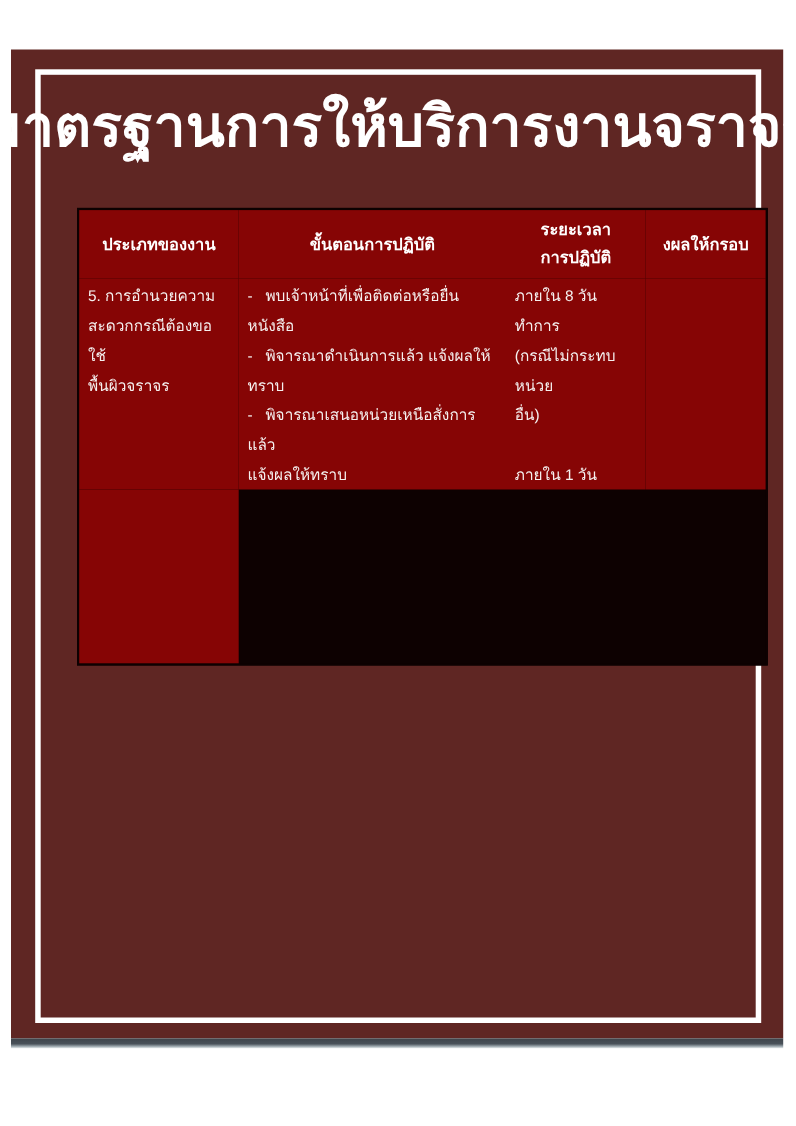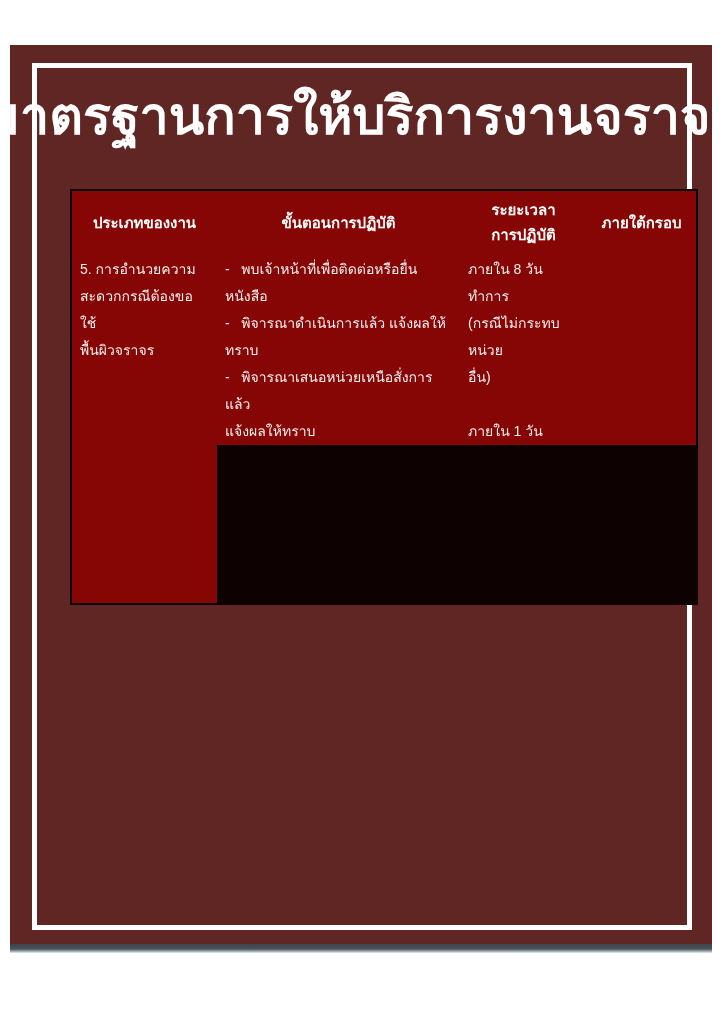--- a/index.html
+++ b/index.html
@@ -118,21 +118,21 @@
           <span class="txt">ประเภทของงาน</span>
         </div>
         <div class="cell header">
           <span class="txt">ขั้นตอนการปฏิบัติ</span>
         </div>
         <div class="cell header">
           <span class="txt">ระยะเวลา
 การปฏิบัติ</span>
         </div>
         <div class="cell header">
-          <span class="txt">ภายใต้กรอบ</span>
+          <span class="txt">งผลให้กรอบ</span>
         </div>
 
         <div class="cell body">
           <span class="txt">5. การอำนวยความ
 สะดวกกรณีต้องขอใช้
 พื้นผิวจราจร</span>
         </div>
         <div class="cell body">
           <span class="txt">-   พบเจ้าหน้าที่เพื่อติดต่อหรือยื่นหนังสือ
 -   พิจารณาดำเนินการแล้ว แจ้งผลให้ทราบ

